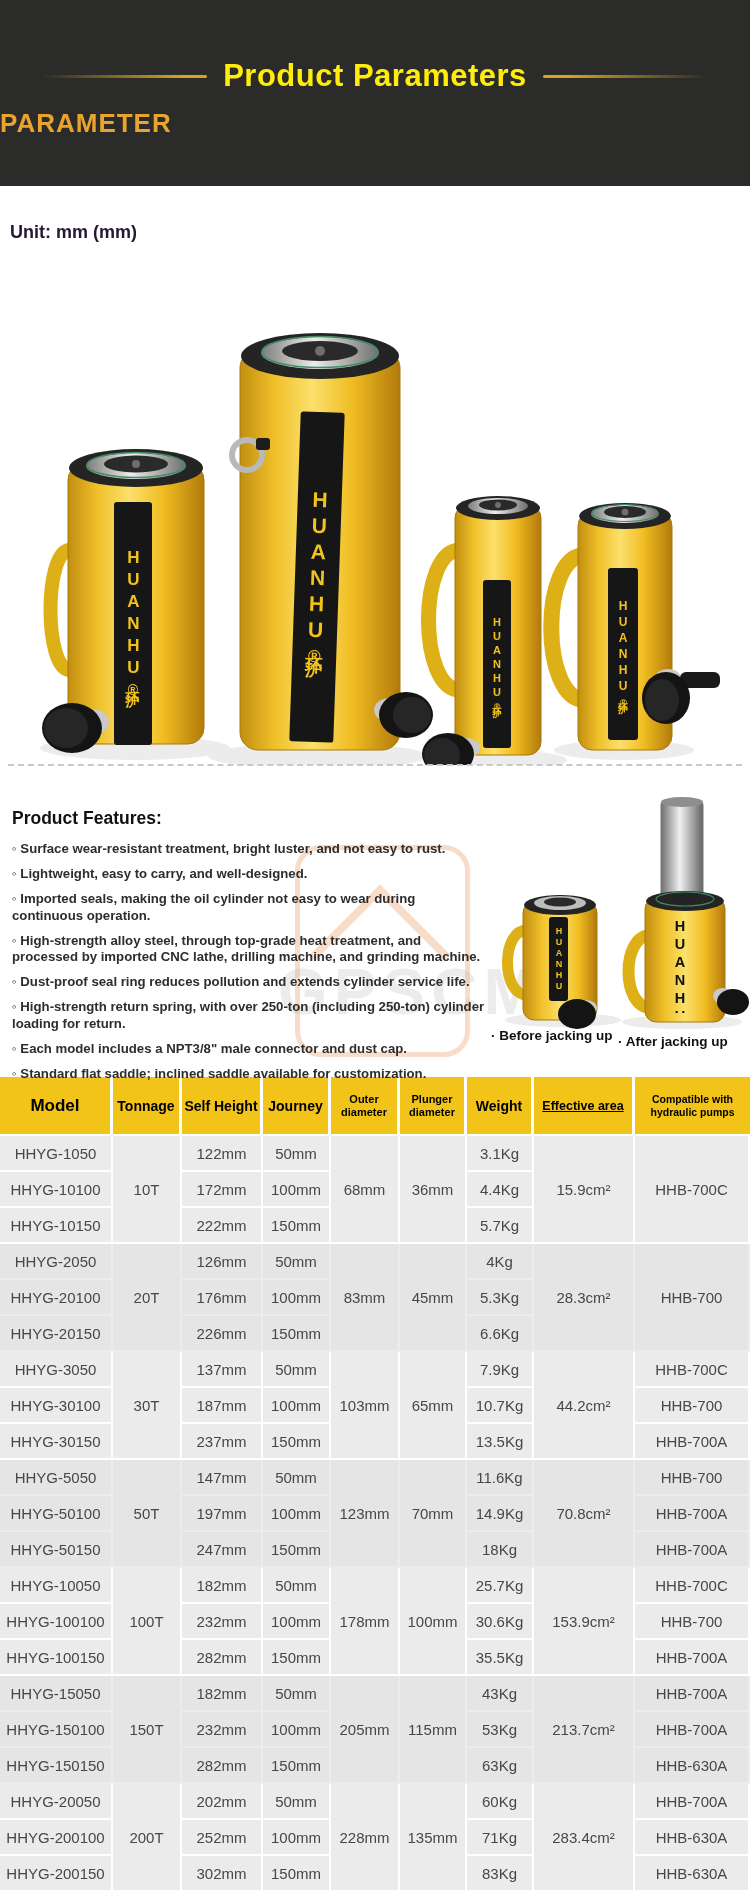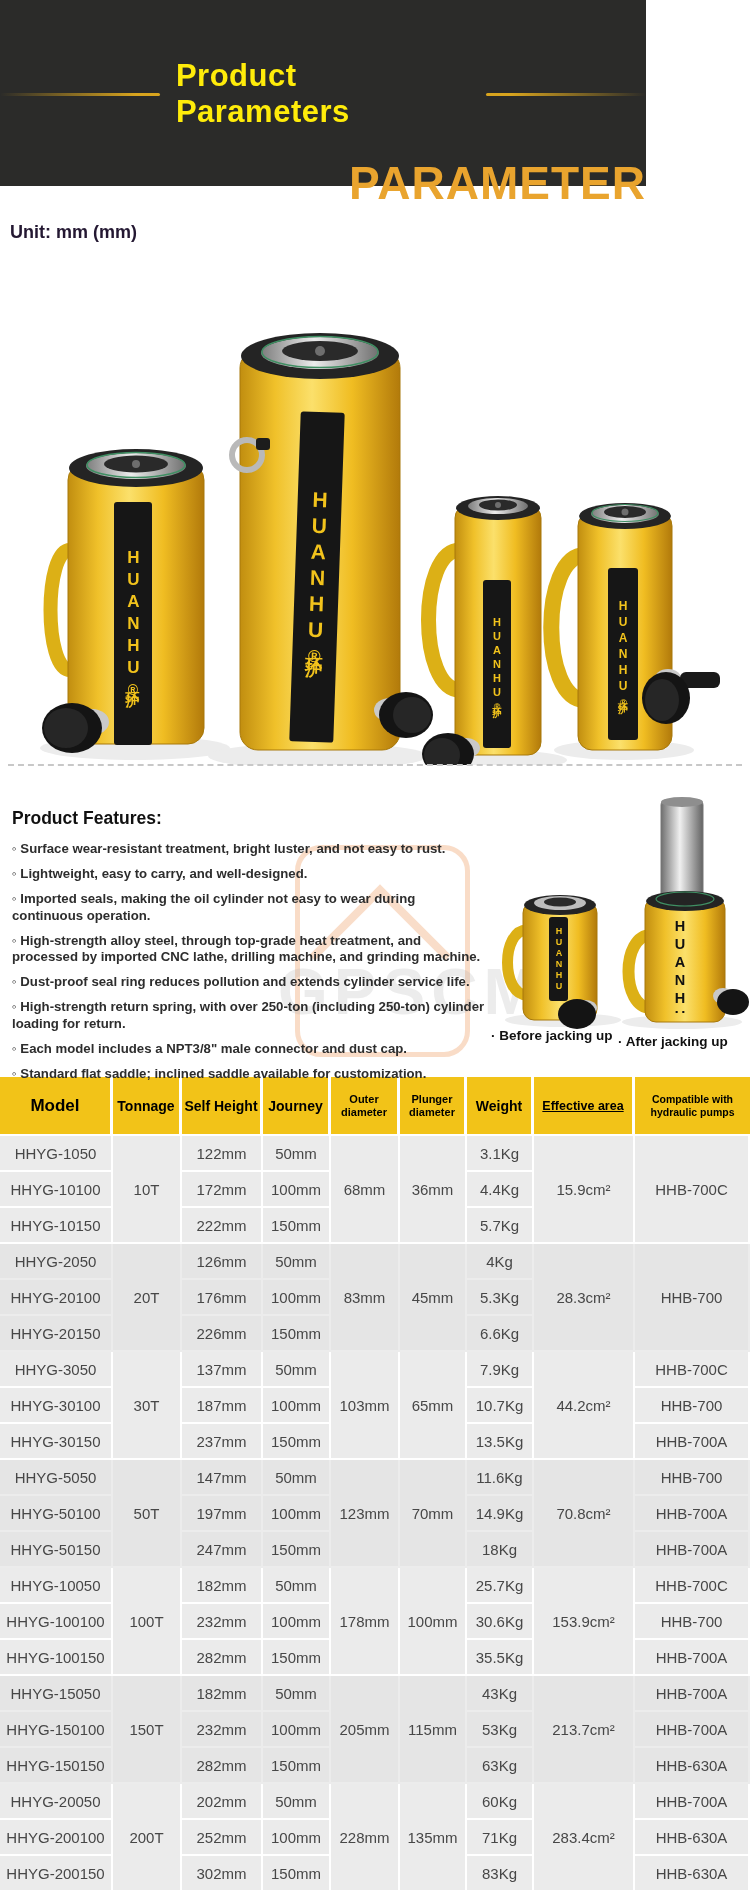--- a/index.html
+++ b/index.html
@@ -1,26 +1,26 @@
 <!DOCTYPE html>
 <html><head>
 <meta charset="utf-8">
 <style>
   * { margin:0; padding:0; box-sizing:border-box; }
   body { background:#fff; font-family:"Liberation Sans", sans-serif; }
   .page { position:relative; width:750px; height:1899px; margin:0 auto; background:#fff; overflow:hidden; }
 
   
-  .banner { position:absolute; top:0; left:0; width:646px; height:186px; background:#2b2b29; padding-top:58px; }
+  .banner { position:absolute; top:0; left:0; width:750px; height:186px; background:#2b2b29; padding-top:58px; }
   .title-row { display:flex; align-items:center; justify-content:center; }
   .gold-line { width:165px; height:3px; border-radius:2px; }
   .gold-line.left  { background:linear-gradient(90deg, rgba(216,164,30,0), #d8a41e 85%); margin-right:16px; }
   .gold-line.right { background:linear-gradient(270deg, rgba(216,164,30,0), #d8a41e 85%); margin-left:16px; }
   .banner h1 { color:#ffec0a; font-size:31px; font-weight:800; letter-spacing:0.5px; }
-  .banner h2 { color:#e9a42e; font-size:46px; font-weight:800; text-align:right; margin-top:26px; letter-spacing:1px; }
+  .banner h2 { color:#e9a42e; font-size:26px; font-weight:800; text-align:left; margin-top:14px; letter-spacing:1px; }
 
   
   .unit { position:absolute; left:10px; top:222px; font-size:18px; font-weight:800; color:#241832; }
 
   
   .photo { position:absolute; left:0; top:250px; width:750px; height:515px; }
   .photo svg { position:absolute; left:0; top:0; }
 
   .strip { position:absolute; background:#161616; color:#f2c31c; writing-mode:vertical-rl; text-orientation:upright;
            text-align:center; font-weight:800; overflow:hidden; border-radius:3px; letter-spacing:3px; }

